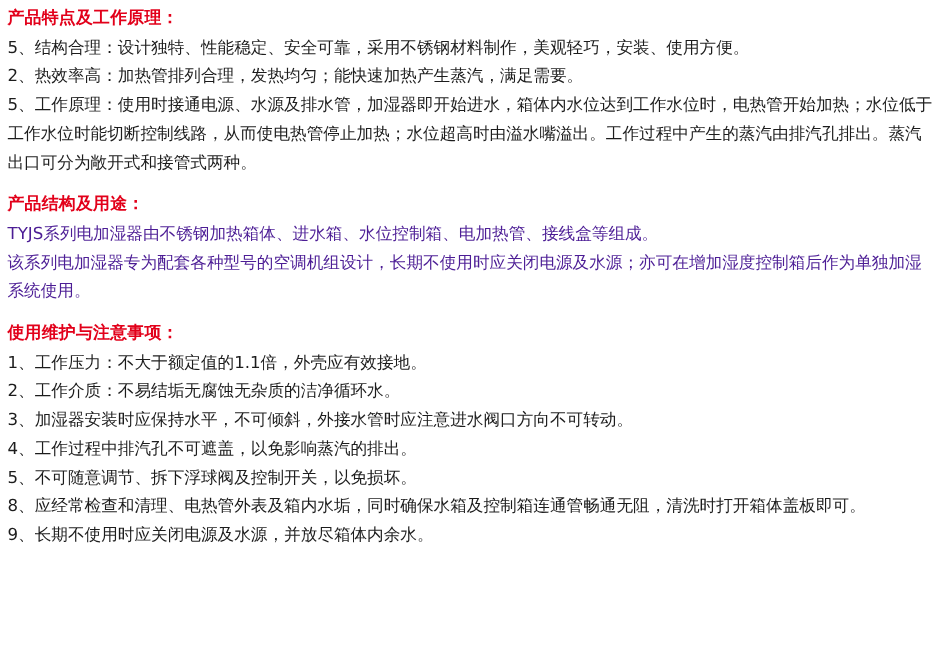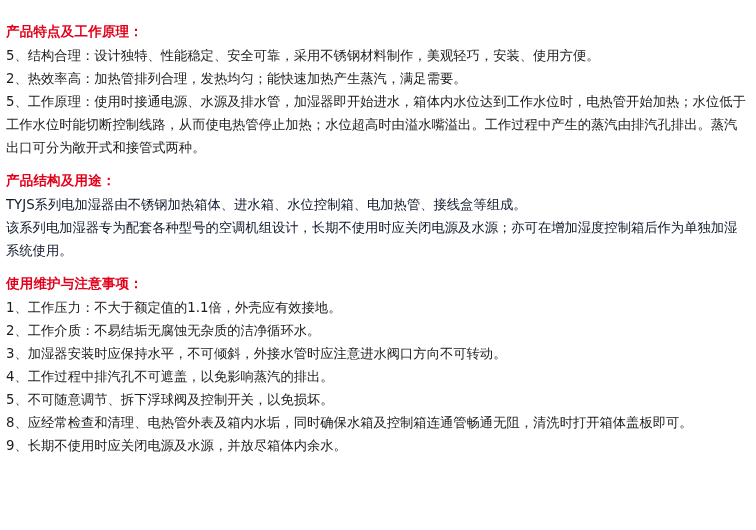--- a/index.html
+++ b/index.html
@@ -11,36 +11,36 @@
     width: 756px;
     height: 530px;
     font-family: "DejaVu Sans", "Liberation Sans", sans-serif;
     color: #222222;
     overflow: hidden;
   }
   .page {
     width: 756px;
     height: 530px;
     box-sizing: border-box;
-    padding: 20px 10px 0 6px;
+    padding: 3px 10px 0 6px;
     position: relative;
   }
   .section-title {
     color: #e2001a;
     font-size: 13.5px;
     font-weight: bold;
     line-height: 22px;
     margin: 0 0 2px 0;
     letter-spacing: 0.2px;
   }
   .para {
     font-size: 13.3px;
     line-height: 23px;
     margin: 0;
-    color: #0f172a;
+    color: #4c1d95;
     text-align: left;
   }
   .list {
     list-style: none;
     margin: 0;
     padding: 0;
   }
   .list li {
     font-size: 13.3px;
     line-height: 23px;

